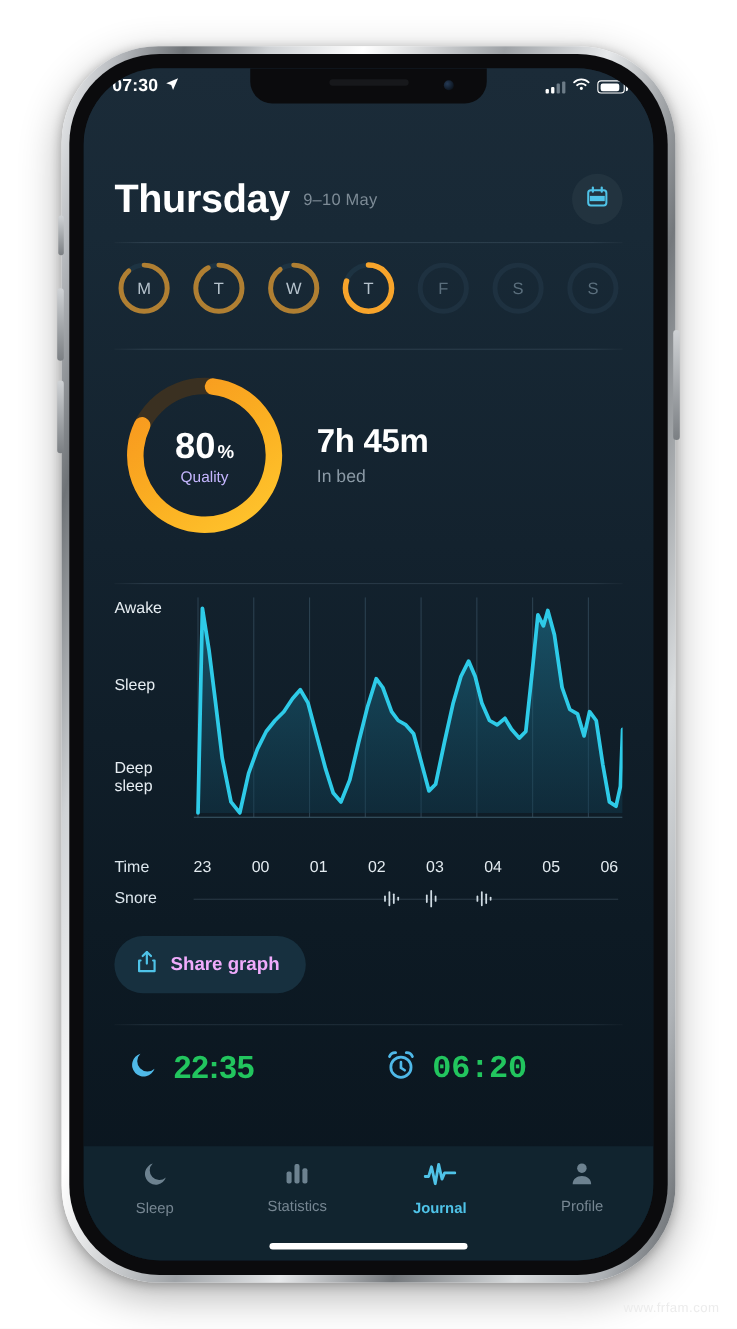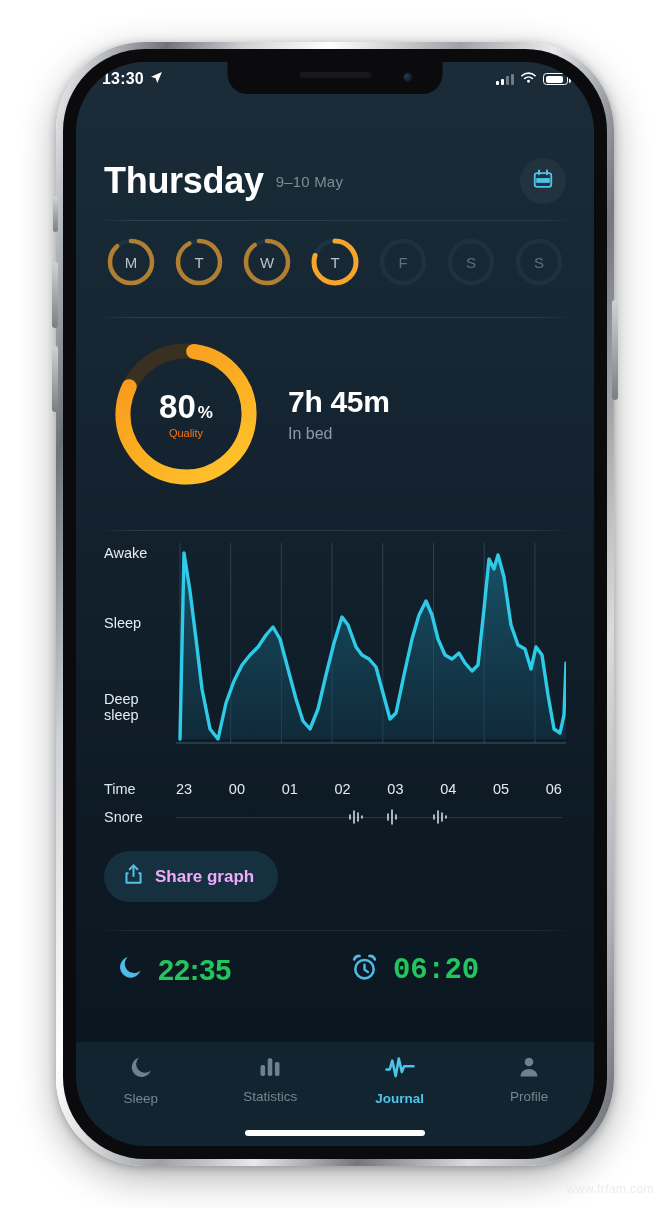--- a/index.html
+++ b/index.html
@@ -109,21 +109,21 @@
 
   
   .quality-row { display: flex; align-items: center; padding: 20px 0 24px; gap: 26px; }
   .ring-wrap { position: relative; width: 152px; height: 152px; flex: none; margin-left: 6px; }
   .ring-center {
     position: absolute; inset: 0; display: flex; flex-direction: column;
     align-items: center; justify-content: center;
   }
   .ring-pct { font-size: 33px; font-weight: 700; color: #fff; line-height: 1; display: flex; align-items: baseline; }
   .ring-pct small { font-size: 17px; font-weight: 600; margin-left: 2px; }
-  .ring-label { font-size: 11px; color: #f97316; margin-top: 4px; font-weight: 500; }
+  .ring-label { font-size: 14px; color: #c4b5fd; margin-top: 4px; font-weight: 500; }
   .inbed-val { font-size: 30px; font-weight: 700; color: #fff; letter-spacing: -.3px; }
   .inbed-label { font-size: 16px; color: #8b9aa6; margin-top: 6px; font-weight: 500; }
 
   
   .graph-block { padding-top: 12px; }
   .graph-area { position: relative; height: 216px; }
   .y-labels {
     position: absolute; left: 0; top: 0; bottom: 0; width: 68px;
     display: flex; flex-direction: column; font-size: 14.5px; color: #e6edf2; font-weight: 500;
   }
@@ -192,21 +192,21 @@
   <div class="phone-screen">
     <div class="screen-bg"></div>
 
     <div class="notch">
       <div class="speaker"></div>
       <div class="cam"></div>
     </div>
 
     <div class="statusbar">
       <div class="sb-left">
-        <span>13:30</span>
+        <span>07:30</span>
         <span class="loc-arrow">
           <svg width="13" height="13" viewBox="0 0 24 24">
               <path d="M22 2 2 10.5l8.4 3.1L13.5 22z" fill="#fff"></path>
             </svg>
         </span>
       </div>
       <div class="sb-right">
         <span class="bars">
             <i></i>
             <i></i>

